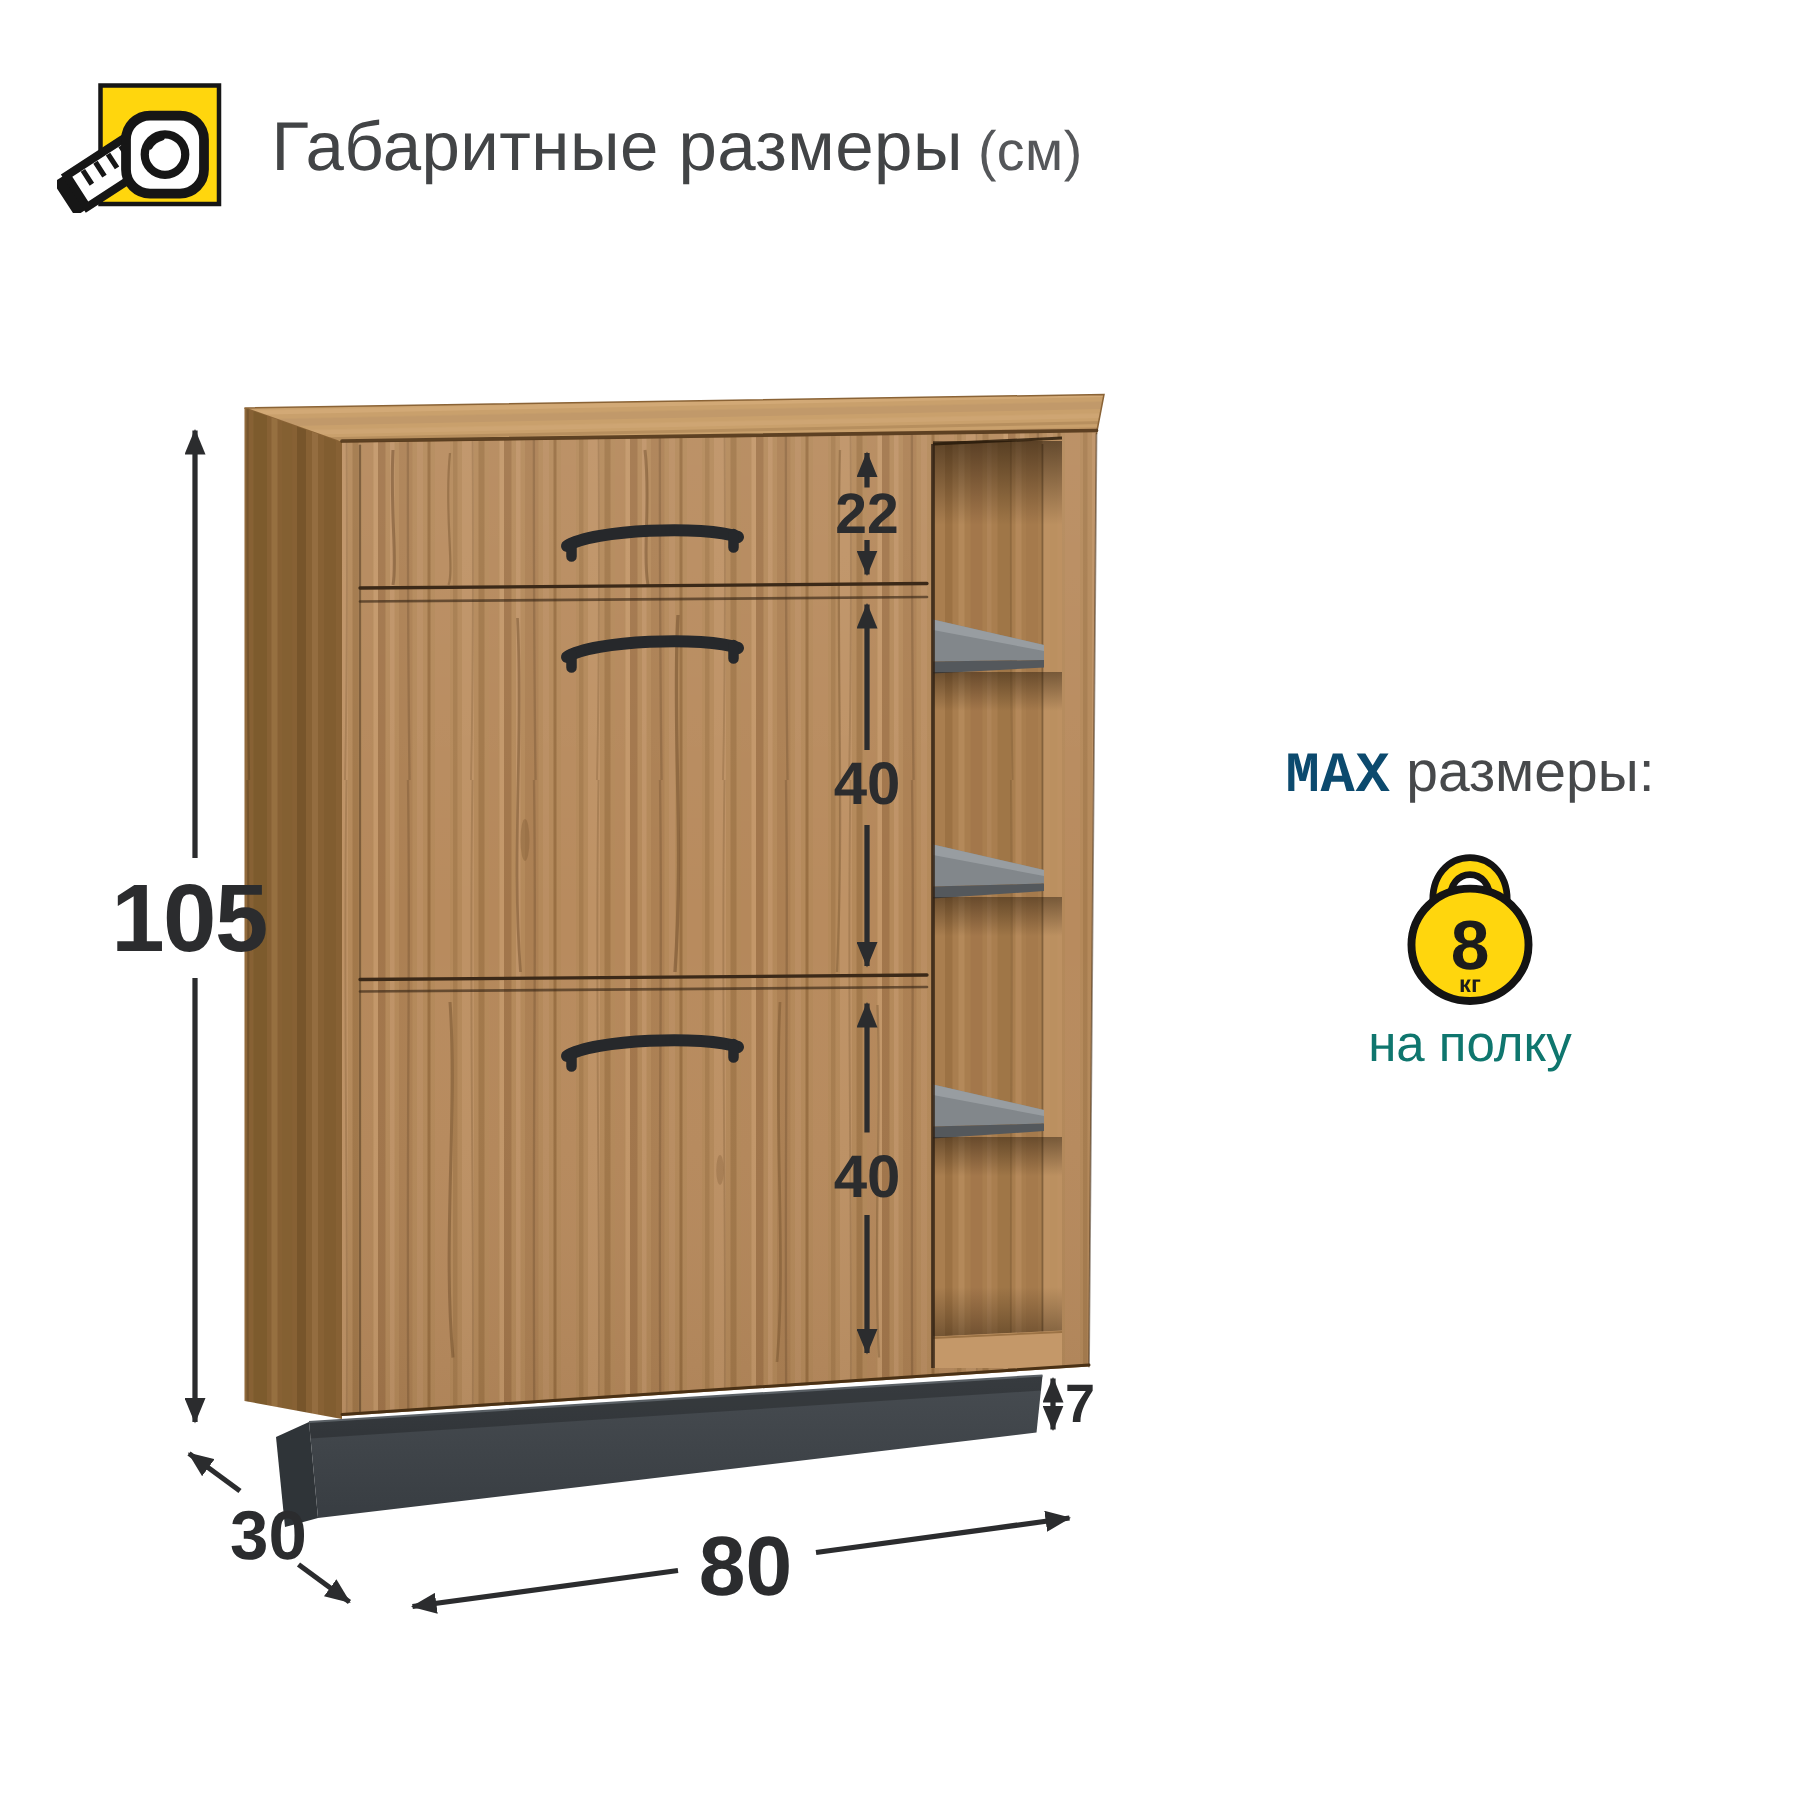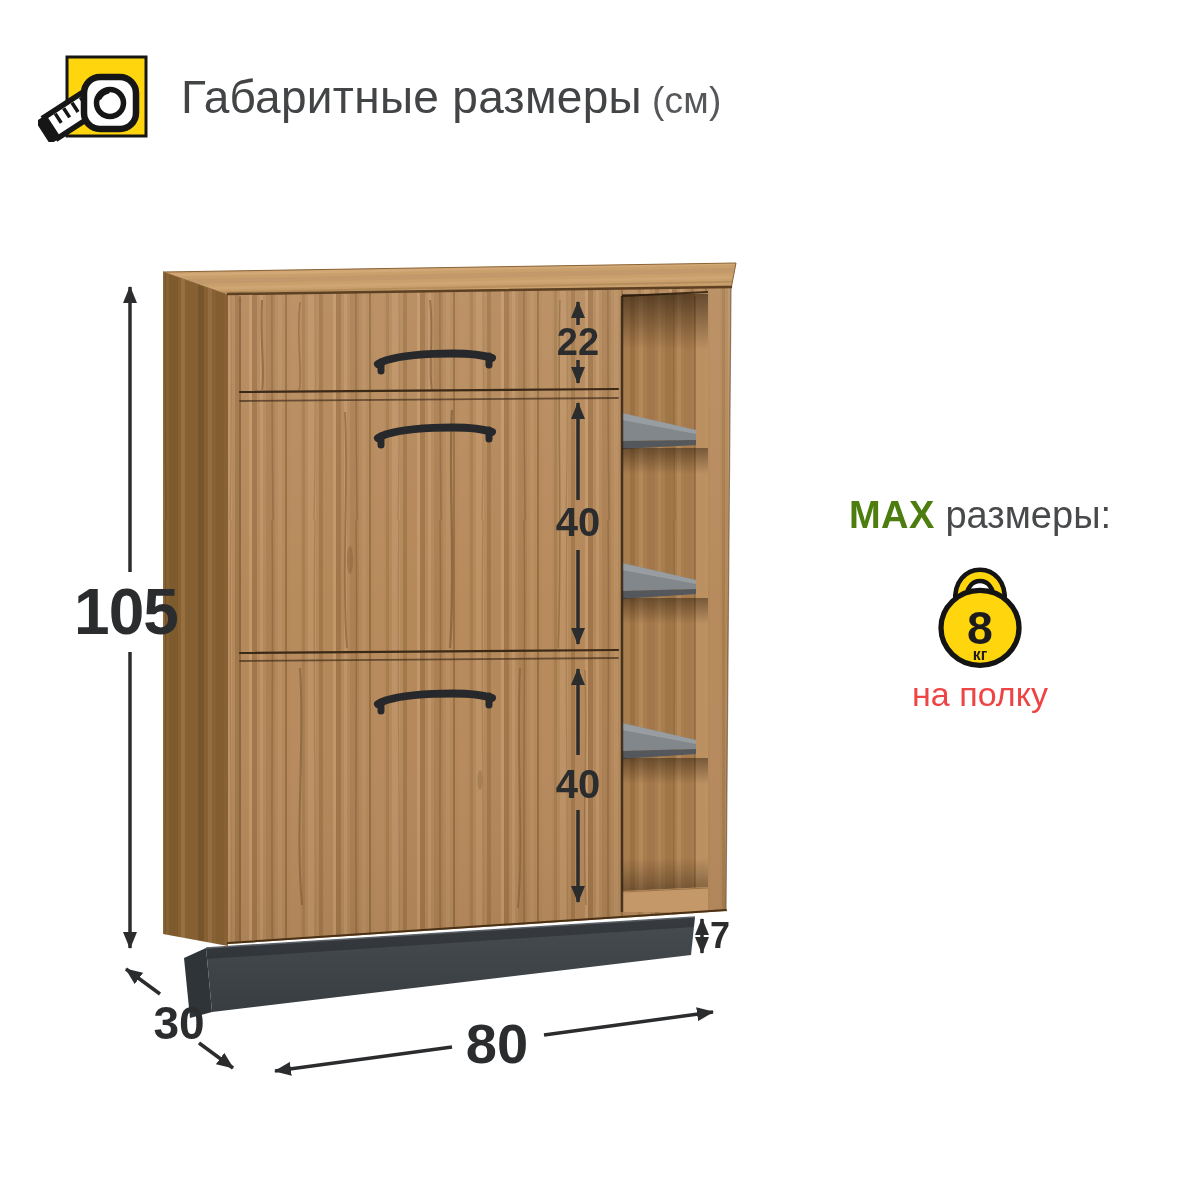--- a/index.html
+++ b/index.html
@@ -6,23 +6,23 @@
   .canvas{position:relative;width:1200px;height:1200px;background:#ffffff;overflow:hidden;
           font-family:"Liberation Sans",sans-serif;}
   .hdr-title{position:absolute;left:181px;top:74px;font-size:46px;line-height:1;
              color:#424446;letter-spacing:.3px;white-space:nowrap;}
   .hdr-title .unit{font-size:37px;color:#55575a;margin-left:10px;}
   .hdr-icon{position:absolute;left:38px;top:50px;width:112px;height:92px;}
   .figure-svg{position:absolute;left:0;top:0;width:1200px;height:1200px;}
   .dim{font-weight:bold;fill:#2b2c2e;}
   .load-block{position:absolute;left:810px;top:495px;width:340px;text-align:center;color:#47494b;}
   .load-title{font-size:38px;line-height:1.1;white-space:nowrap;}
-  .load-title b{font-weight:bold;color:#4d7c0f;letter-spacing:.5px;}
+  .load-title b{font-weight:bold;color:#0c4a6e;letter-spacing:.5px;font-family:Liberation Mono, monospace;}
   .kettlebell{width:86px;height:116px;margin:16px auto 2px auto;display:block;}
-  .load-note{font-size:34px;margin-top:6px;color:#ef4444;}
+  .load-note{font-size:34px;margin-top:6px;color:#0f766e;}
 </style>
 </head>
 <body>
 
 <div class="canvas">
 
   <svg class="hdr-icon" viewBox="0 0 112 92">
     <rect x="29" y="7" width="79" height="79" fill="#ffd60d" stroke="#161616" stroke-width="3"></rect>
     <g transform="rotate(-33 56 48)">
       <rect x="-6" y="36" width="10" height="27" fill="#161616" rx="2"></rect>

